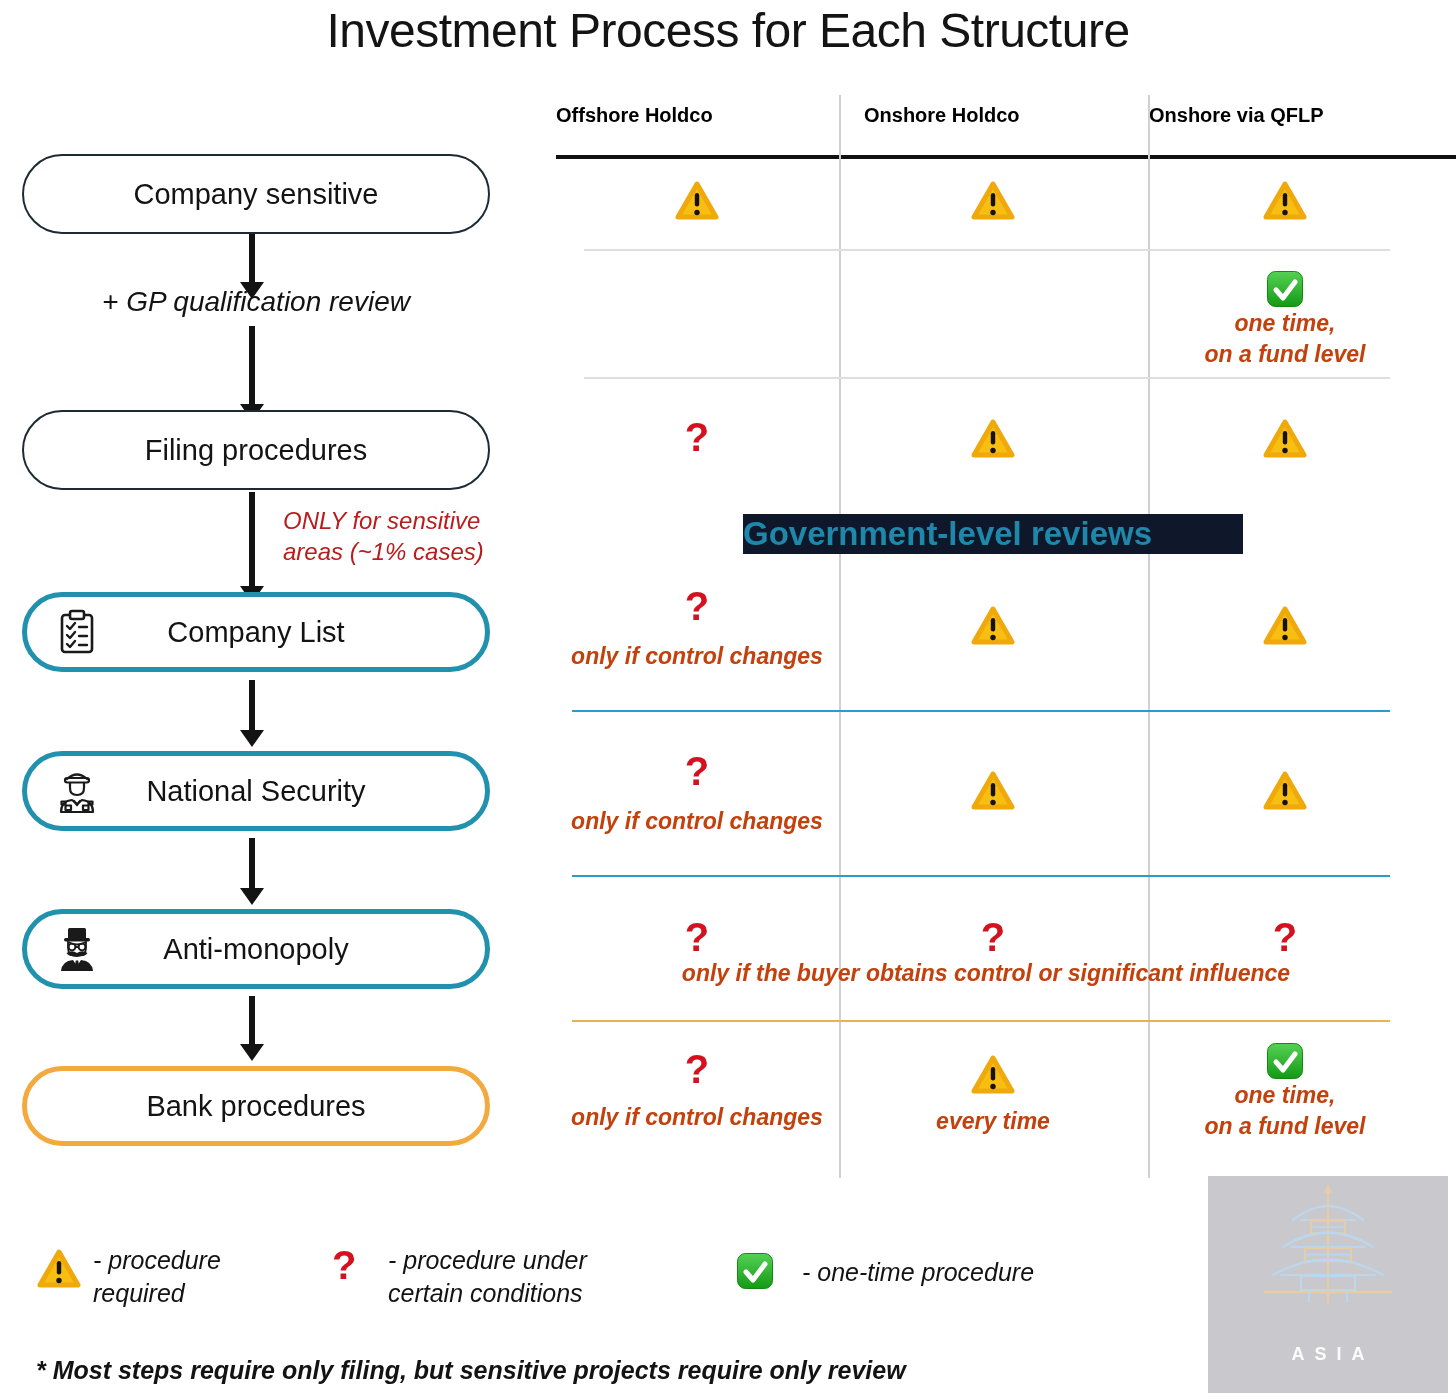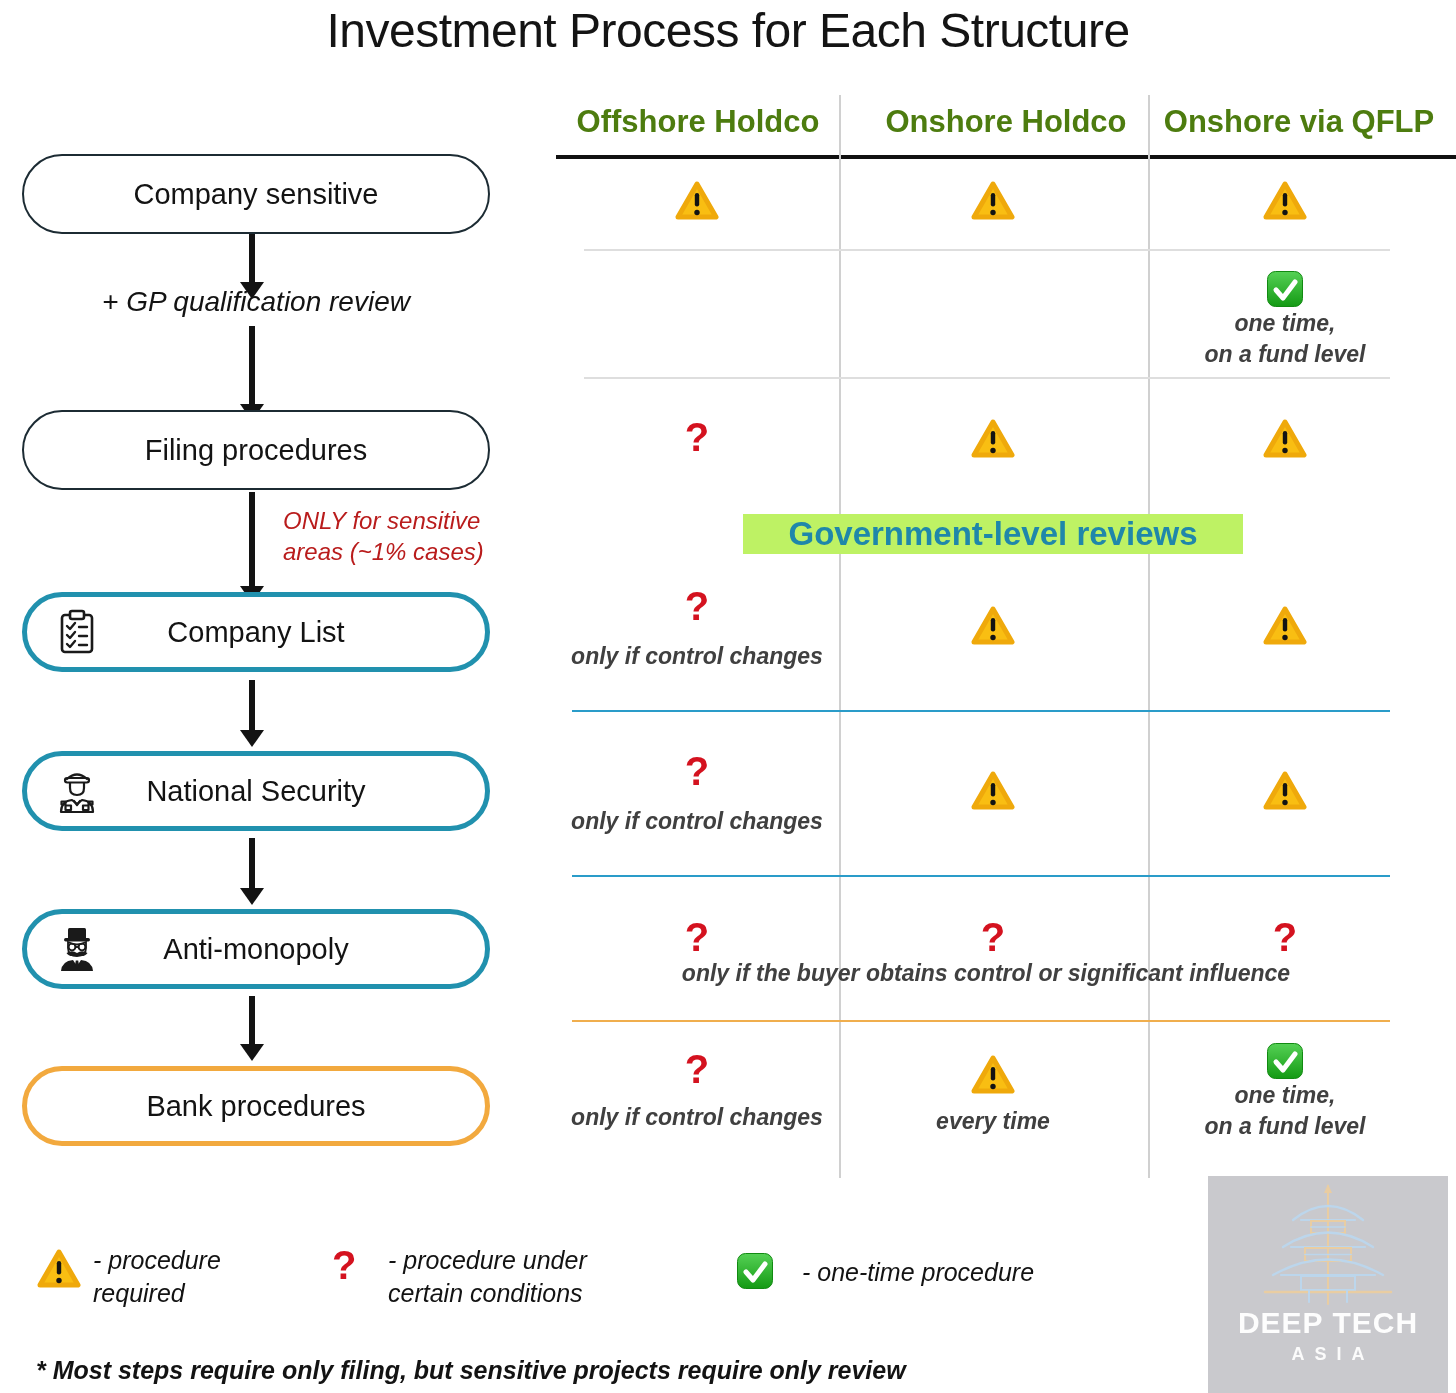--- a/index.html
+++ b/index.html
@@ -26,30 +26,30 @@
 
   .arrow{left:249px;width:6px;background:#131313;}
   .arrow::after{content:"";position:absolute;bottom:-15px;left:50%;transform:translateX(-50%);
         width:0;height:0;border-left:12px solid transparent;border-right:12px solid transparent;
         border-top:17px solid #131313;}
 
   .sensitive-note{left:283px;top:505px;font-size:24px;font-style:italic;color:#b91c1c;
         line-height:31px;white-space:nowrap;}
 
   
-  .hdr{top:104px;text-align:center;font-size:31px;font-weight:700;color:#4d7c0f;}
+  .hdr{top:104px;text-align:left;font-size:20px;font-weight:700;color:#000000;}
   .hline{height:2px;}
   .vline{width:2px;background:#d0d0d0;}
   .black-line{top:155px;left:556px;width:900px;height:4px;background:#111;}
 
   .cell{width:280px;display:flex;flex-direction:column;align-items:center;}
-  .caption{font-style:italic;font-weight:600;font-size:23px;color:#404040;line-height:31px;white-space:nowrap;}
+  .caption{font-style:italic;font-weight:600;font-size:23px;color:#c2410c;line-height:31px;white-space:nowrap;}
   .q{font-size:40px;font-weight:800;color:#d4121f;line-height:42px;}
-  .gov-label{top:514px;left:743px;width:500px;text-align:center;font-size:33px;font-weight:700;
-        color:#1f87aa;background:#bef264;line-height:40px;}
+  .gov-label{top:514px;left:743px;width:500px;font-size:33px;font-weight:700;
+        color:#1f87aa;background:#0f172a;line-height:40px;}
   .span-caption{top:958px;left:556px;width:860px;text-align:center;}
 
   
   .legend-text{font-style:italic;font-size:25px;line-height:33px;color:#131313;}
   .footnote{top:1356px;left:36px;font-size:25px;font-style:italic;font-weight:700;color:#131313;}
 
   
   .logo-box{left:1208px;top:1176px;width:240px;height:217px;background:#c9c9cd;}
   .logo-brand1{top:130px;left:0;width:240px;text-align:center;font-size:30px;font-weight:700;
         color:rgba(255,255,255,0.96);letter-spacing:1px;}
@@ -373,15 +373,14 @@
           <line x1="62" y1="74.5" x2="108" y2="74.5" stroke="#bcd6ec" stroke-width="1.6"></line>
           <path d="M30 95 Q85 64 140 95" stroke="#bcd6ec" stroke-width="2.4"></path>
           <line x1="38" y1="95" x2="132" y2="95" stroke="#bcd6ec" stroke-width="2"></line>
           <rect x="58" y="96" width="54" height="14" stroke="#bcd6ec" stroke-width="2"></rect>
           <line x1="22" y1="112" x2="148" y2="112" stroke="#e9cda2" stroke-width="2.4"></line>
           <line x1="66" y1="110" x2="66" y2="122" stroke="#bcd6ec" stroke-width="2"></line>
           <line x1="104" y1="110" x2="104" y2="122" stroke="#bcd6ec" stroke-width="2"></line>
         </g>
       </svg>
     </div>
-  <div class="abs logo-brand1">DEEP TECH</div>
   <div class="abs logo-brand2">ASIA</div>
 </div>
 
 </body></html>

